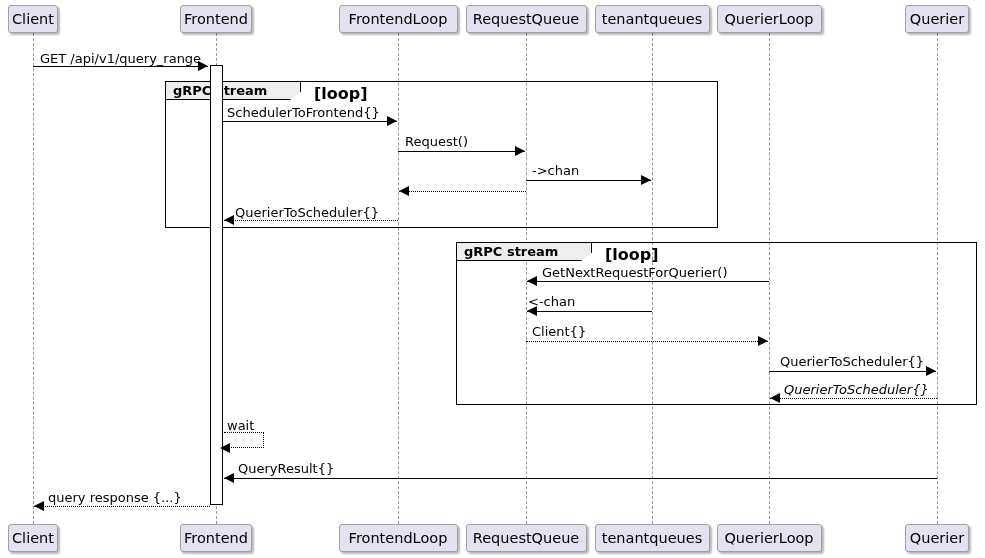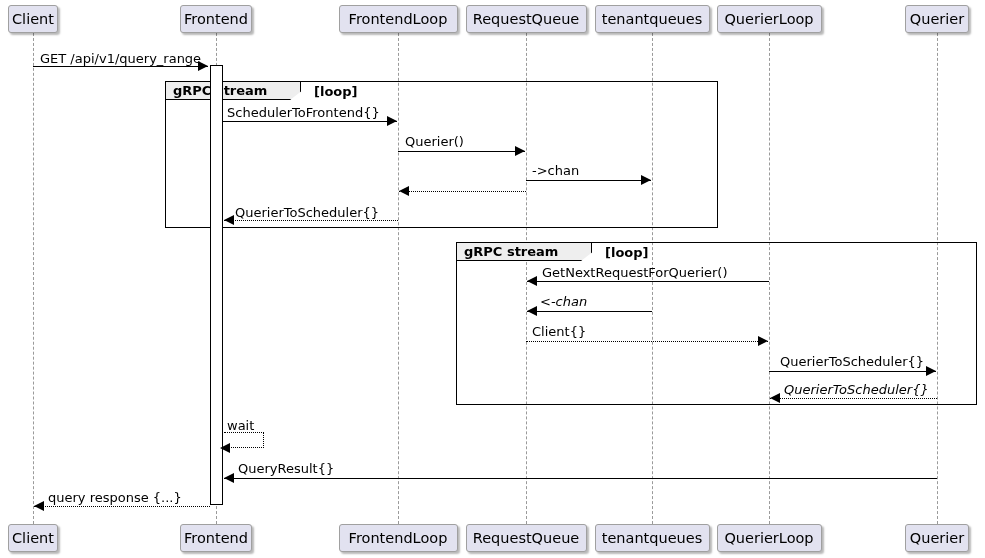--- a/index.html
+++ b/index.html
@@ -53,21 +53,21 @@
     line-height:18px;
     font-size:13px;
     font-weight:bold;
     color:#000;
     padding:0 6px 0 7px;
     white-space:nowrap;
     clip-path:polygon(0 0,100% 0,100% 55%,calc(100% - 11px) 100%,0 100%);
   }
   .frame-label{
     position:absolute;
-    font-size:13px;
+    font-size:16px;
     font-weight:bold;
     color:#000;
     white-space:nowrap;
   }
 
   
   .msgline{
     position:absolute;
     height:0;
     border-top:1px solid #000;
@@ -129,35 +129,35 @@
 
   <div id="messages">
       <div class="msgline" style="left: 33px; top: 66px; width: 175px;"></div>
       <div class="arrowhead right" style="top: 61px; left: 198px;"></div>
       <div class="msglabel" style="left: 40px; top: 51px;">GET /api/v1/query_range</div>
       <div class="msgline" style="left: 223px; top: 121px; width: 174px;"></div>
       <div class="arrowhead right" style="top: 116px; left: 387px;"></div>
       <div class="msglabel" style="left: 227px; top: 105px;">SchedulerToFrontend{}</div>
       <div class="msgline" style="left: 398px; top: 151px; width: 127px;"></div>
       <div class="arrowhead right" style="top: 146px; left: 515px;"></div>
-      <div class="msglabel" style="left: 405px; top: 134px;">Querier()</div>
+      <div class="msglabel" style="left: 405px; top: 134px;">Request()</div>
       <div class="msgline" style="left: 526px; top: 180px; width: 125px;"></div>
       <div class="arrowhead right" style="top: 175px; left: 641px;"></div>
       <div class="msglabel" style="left: 532px; top: 163px;">-&gt;chan</div>
       <div class="msgline dotted" style="left: 399px; top: 191px; width: 127px;"></div>
       <div class="arrowhead left" style="top: 186px; left: 399px;"></div>
       <div class="msgline dotted" style="left: 224px; top: 220px; width: 174px;"></div>
       <div class="arrowhead left" style="top: 215px; left: 224px;"></div>
       <div class="msglabel" style="left: 235px; top: 205px;">QuerierToScheduler{}</div>
       <div class="msgline" style="left: 527px; top: 281px; width: 242px;"></div>
       <div class="arrowhead left" style="top: 276px; left: 527px;"></div>
       <div class="msglabel" style="left: 542px; top: 265px;">GetNextRequestForQuerier()</div>
       <div class="msgline" style="left: 527px; top: 311px; width: 125px;"></div>
       <div class="arrowhead left" style="top: 306px; left: 527px;"></div>
-      <div class="msglabel" style="left: 540px; top: 294px; font-style: italic;">&lt;-chan</div>
+      <div class="msglabel" style="left: 528px; top: 294px;">&lt;-chan</div>
       <div class="msgline dotted" style="left: 526px; top: 341px; width: 242px;"></div>
       <div class="arrowhead right" style="top: 336px; left: 758px;"></div>
       <div class="msglabel" style="left: 532px; top: 324px;">Client{}</div>
       <div class="msgline" style="left: 769px; top: 371px; width: 167px;"></div>
       <div class="arrowhead right" style="top: 366px; left: 926px;"></div>
       <div class="msglabel" style="left: 780px; top: 354px;">QuerierToScheduler{}</div>
       <div class="msgline dotted" style="left: 770px; top: 398px; width: 167px;"></div>
       <div class="arrowhead left" style="top: 393px; left: 770px;"></div>
       <div class="msglabel" style="left: 784px; top: 382px; font-style: italic;">QuerierToScheduler{}</div>
       <div class="msgline" style="left: 224px; top: 478px; width: 713px;"></div>

